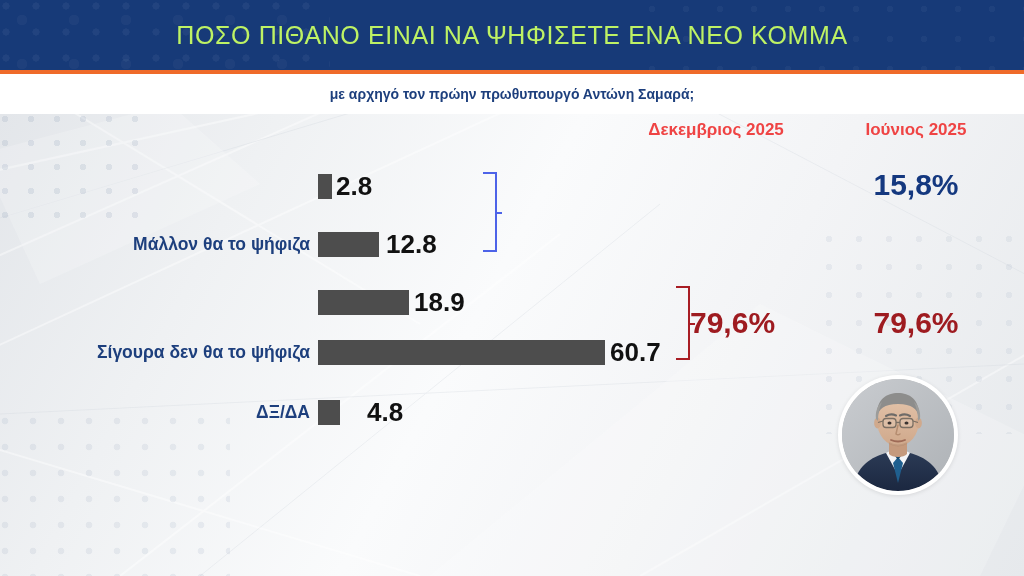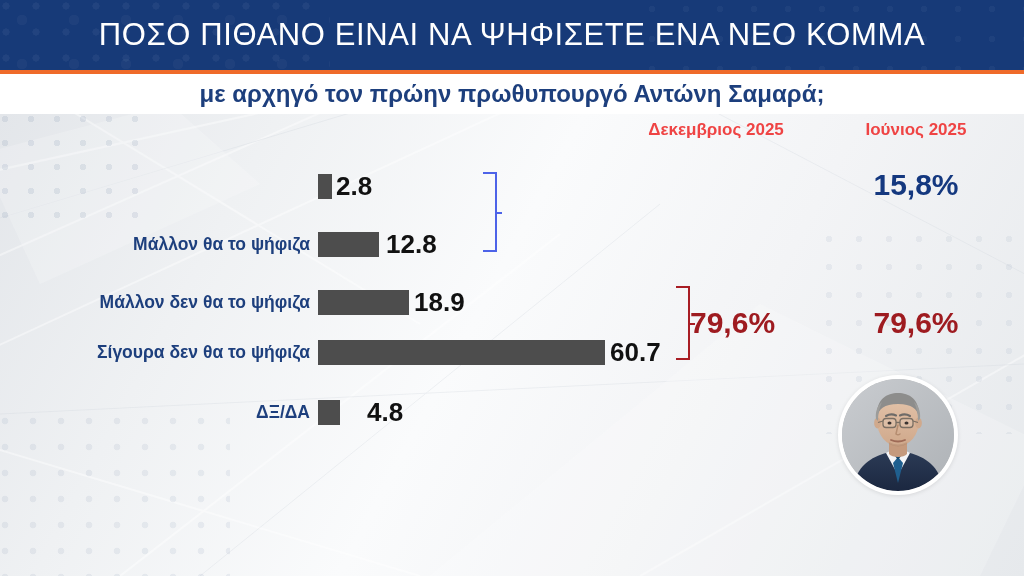--- a/index.html
+++ b/index.html
@@ -38,22 +38,22 @@
     position:absolute; right:0; top:0; width:380px; height:70px;
     background-image:
       radial-gradient(circle at 8px 9px, rgba(255,255,255,.035) 3px, transparent 3.4px);
     background-size:34px 30px;
   }
   .header-title {
     position:relative;
     z-index:3;
     text-align:center;
     line-height:70px;
-    color:#ffffff;
-    font-size:31px;
+    color:#bef264;
+    font-size:25px;
     font-weight:300;
     letter-spacing:.6px;
     white-space:nowrap;
   }
 
   
   .accent-rule {
     position:absolute; left:0; top:70px;
     width:1024px; height:4px;
     background:#ef6b2a;
@@ -63,21 +63,21 @@
   .subtitle-strip {
     position:absolute; left:0; top:74px;
     width:1024px; height:40px;
     background:#ffffff;
   }
   .subtitle-text {
     position:absolute; left:0; top:0;
     width:1024px; line-height:40px;
     text-align:center;
     color:#1d3f7d;
-    font-size:24px;
+    font-size:14px;
     font-weight:bold;
     white-space:nowrap;
   }
 
   
   .panel {
     position:absolute; left:0; top:114px;
     width:1024px; height:462px;
     background:
       linear-gradient(118deg, #e3e6ea 0%, #eff1f3 22%, #fafbfc 46%, #f3f4f6 68%, #e6e9ec 100%);
@@ -249,21 +249,20 @@
     <div class="bar-value" style="left:336px;">2.8</div>
   </div>
 
   <div class="row" style="top:224px;">
     <div class="row-label">Μάλλον θα το ψήφιζα</div>
     <div class="bar" style="width:61px;"></div>
     <div class="bar-value" style="left:386px;">12.8</div>
   </div>
 
   <div class="row" style="top:282px;">
-    <div class="row-label">Μάλλον δεν θα το ψήφιζα</div>
     <div class="bar" style="width:91px;"></div>
     <div class="bar-value" style="left:414px;">18.9</div>
   </div>
 
   <div class="row" style="top:332px;">
     <div class="row-label">Σίγουρα δεν θα το ψήφιζα</div>
     <div class="bar" style="width:287px;"></div>
     <div class="bar-value" style="left:610px;">60.7</div>
   </div>
 

